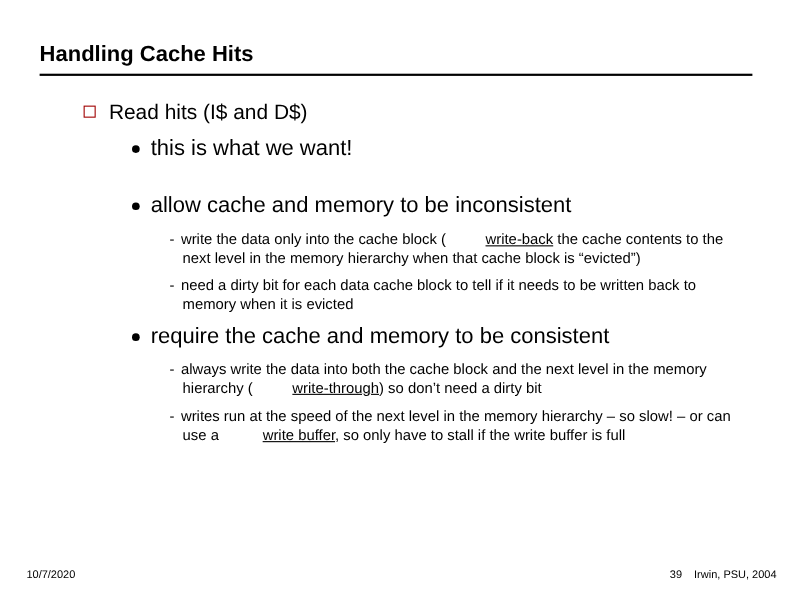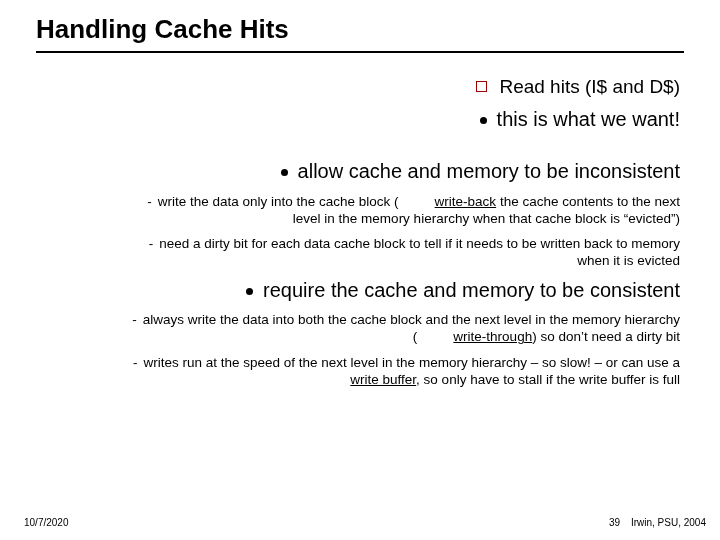--- a/index.html
+++ b/index.html
@@ -16,35 +16,35 @@
   .slide {
     width: 720px;
     height: 540px;
     position: relative;
     box-sizing: border-box;
   }
   .title-wrap {
     padding: 14px 0 0 36px;
   }
   .title {
-    font-size: 26px;
+    font-size: 20px;
     font-weight: bold;
     font-family: Arial, Helvetica, sans-serif;
     letter-spacing: 0px;
+    margin-top: 24px;
   }
   .hr {
     height: 2px;
     background: #000;
     margin: 6px 36px 0 36px;
   }
   .content {
-    padding: 14px 40px 0 52px;
+    padding: 14px 40px 0 76px;
     font-size: 15px;
     line-height: 1.28;
-    text-align: right;
   }
   .l1 {
     margin: 8px 0 4px 0;
     font-size: 19px;
   }
   .box-bullet {
     display: inline-block;
     width: 11px;
     height: 11px;
     border: 1.5px solid #a00000;

